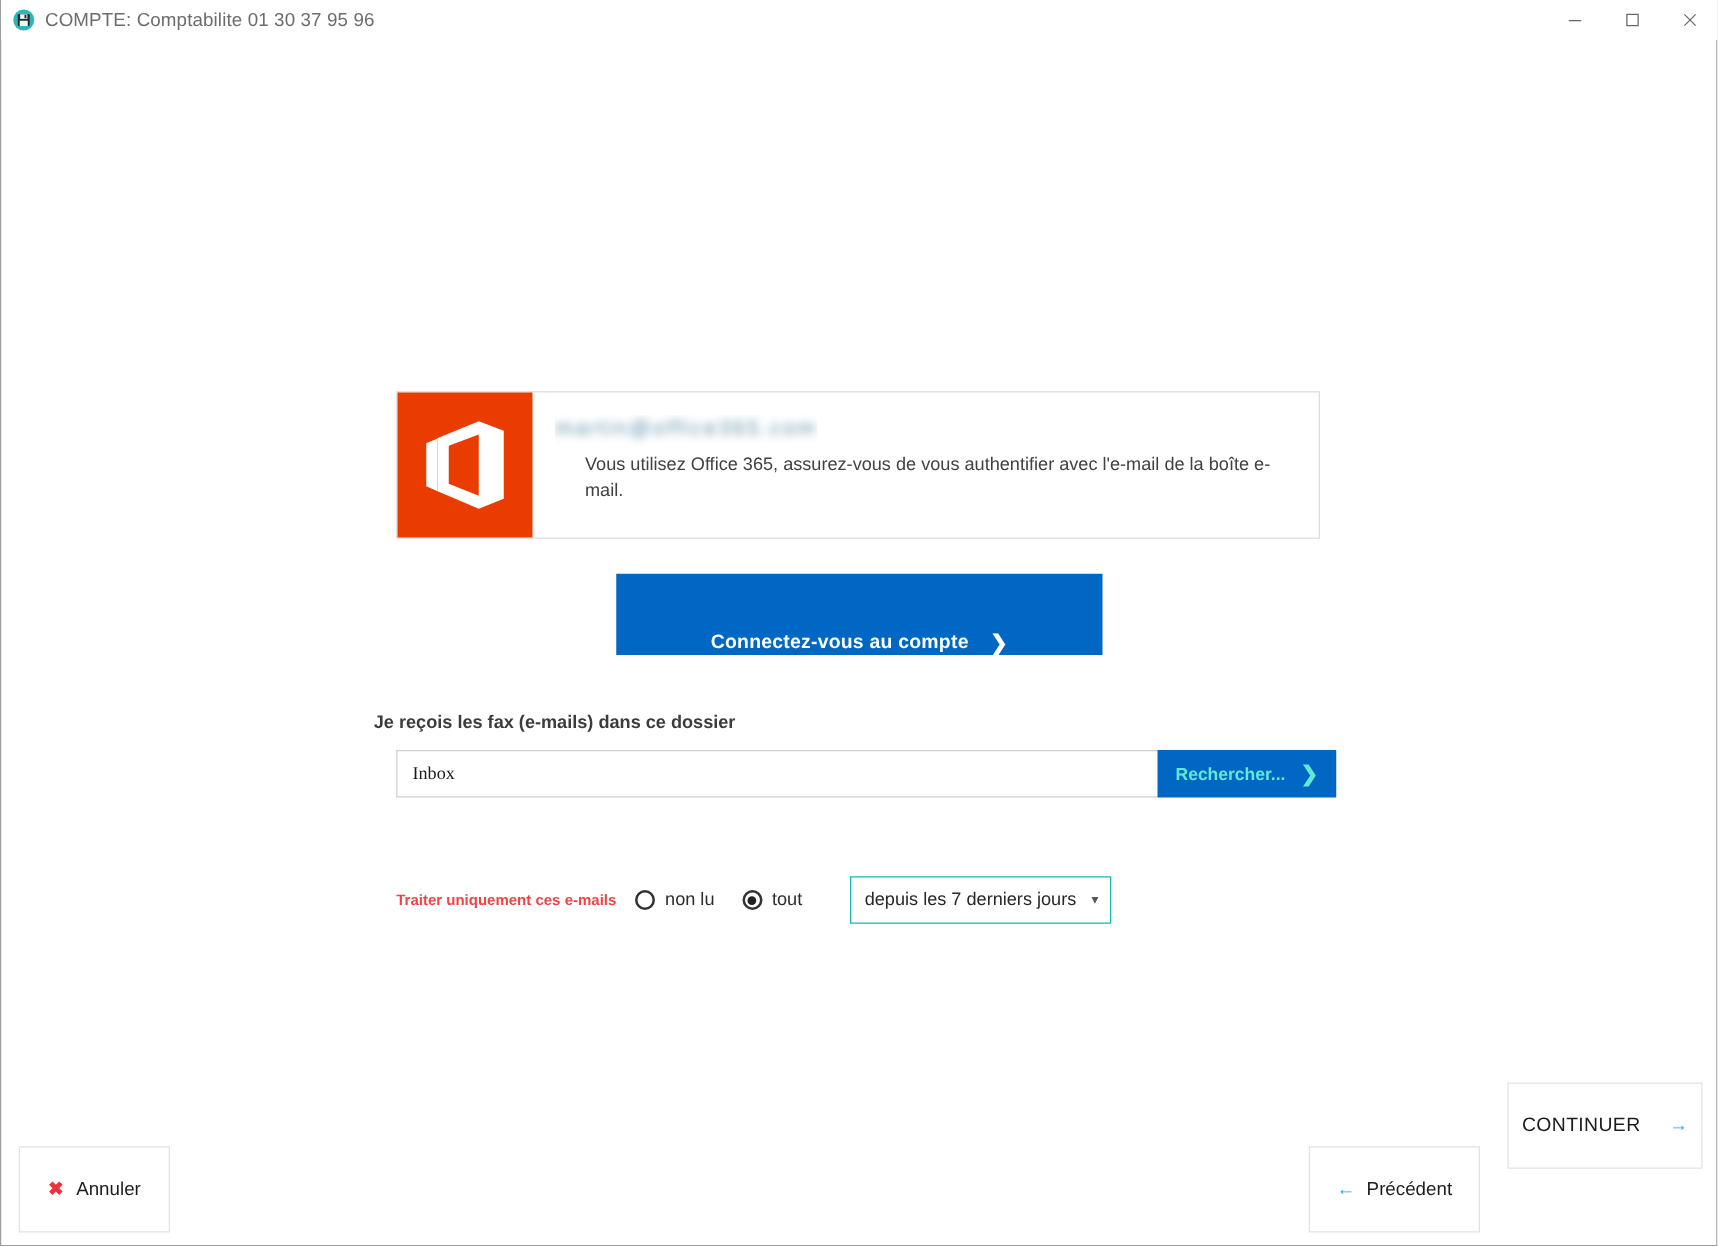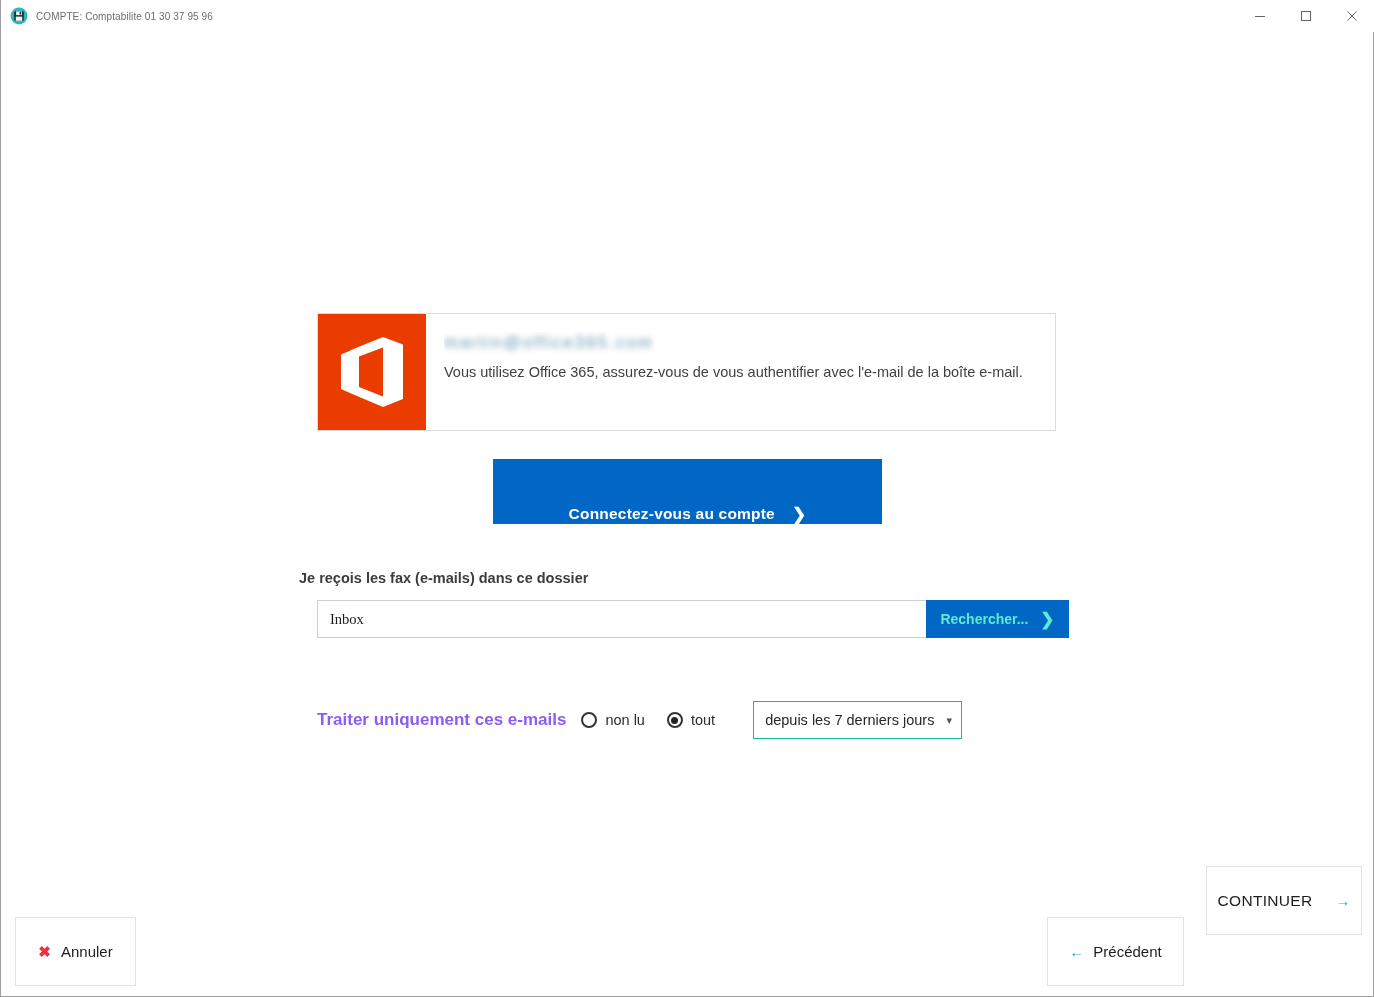--- a/index.html
+++ b/index.html
@@ -34,21 +34,21 @@
   }
   .title-icon {
     width: 18px;
     height: 18px;
     margin-left: 9px;
     margin-right: 8px;
     flex: none;
     display: block;
   }
   .title-text {
-    font-size: 10px;
+    font-size: 15px;
     color: #6d6d6d;
     letter-spacing: 0.1px;
     white-space: nowrap;
   }
   .win-controls {
     position: absolute;
     top: 0;
     right: 0;
     display: flex;
     height: 32px;
@@ -126,20 +126,21 @@
     white-space: nowrap;
     position: absolute;
     left: 0;
     top: 1px;
   }
   .info-msg {
     font-size: 14.5px;
     color: #414141;
     line-height: 21px;
     max-width: 580px;
+    margin-left: 24px;
   }
   
   .connect-btn {
     position: absolute;
     left: 492px;
     top: 427px;
     width: 389px;
     height: 65px;
     background: #0067c5;
     border: none;
@@ -210,23 +211,23 @@
   
   .radio-row {
     position: absolute;
     left: 316px;
     top: 668px;
     display: flex;
     align-items: center;
     height: 40px;
   }
   .radio-row-label {
-    font-size: 17px;
-    font-weight: bold;
-    color: #8b5cf6;
+    font-size: 12px;
+    font-weight: bold;
+    color: #ef4444;
     white-space: nowrap;
     margin-right: 15px;
   }
   .radio-item {
     display: flex;
     align-items: center;
     cursor: pointer;
     margin-right: 22px;
     justify-content: space-between;
   }

